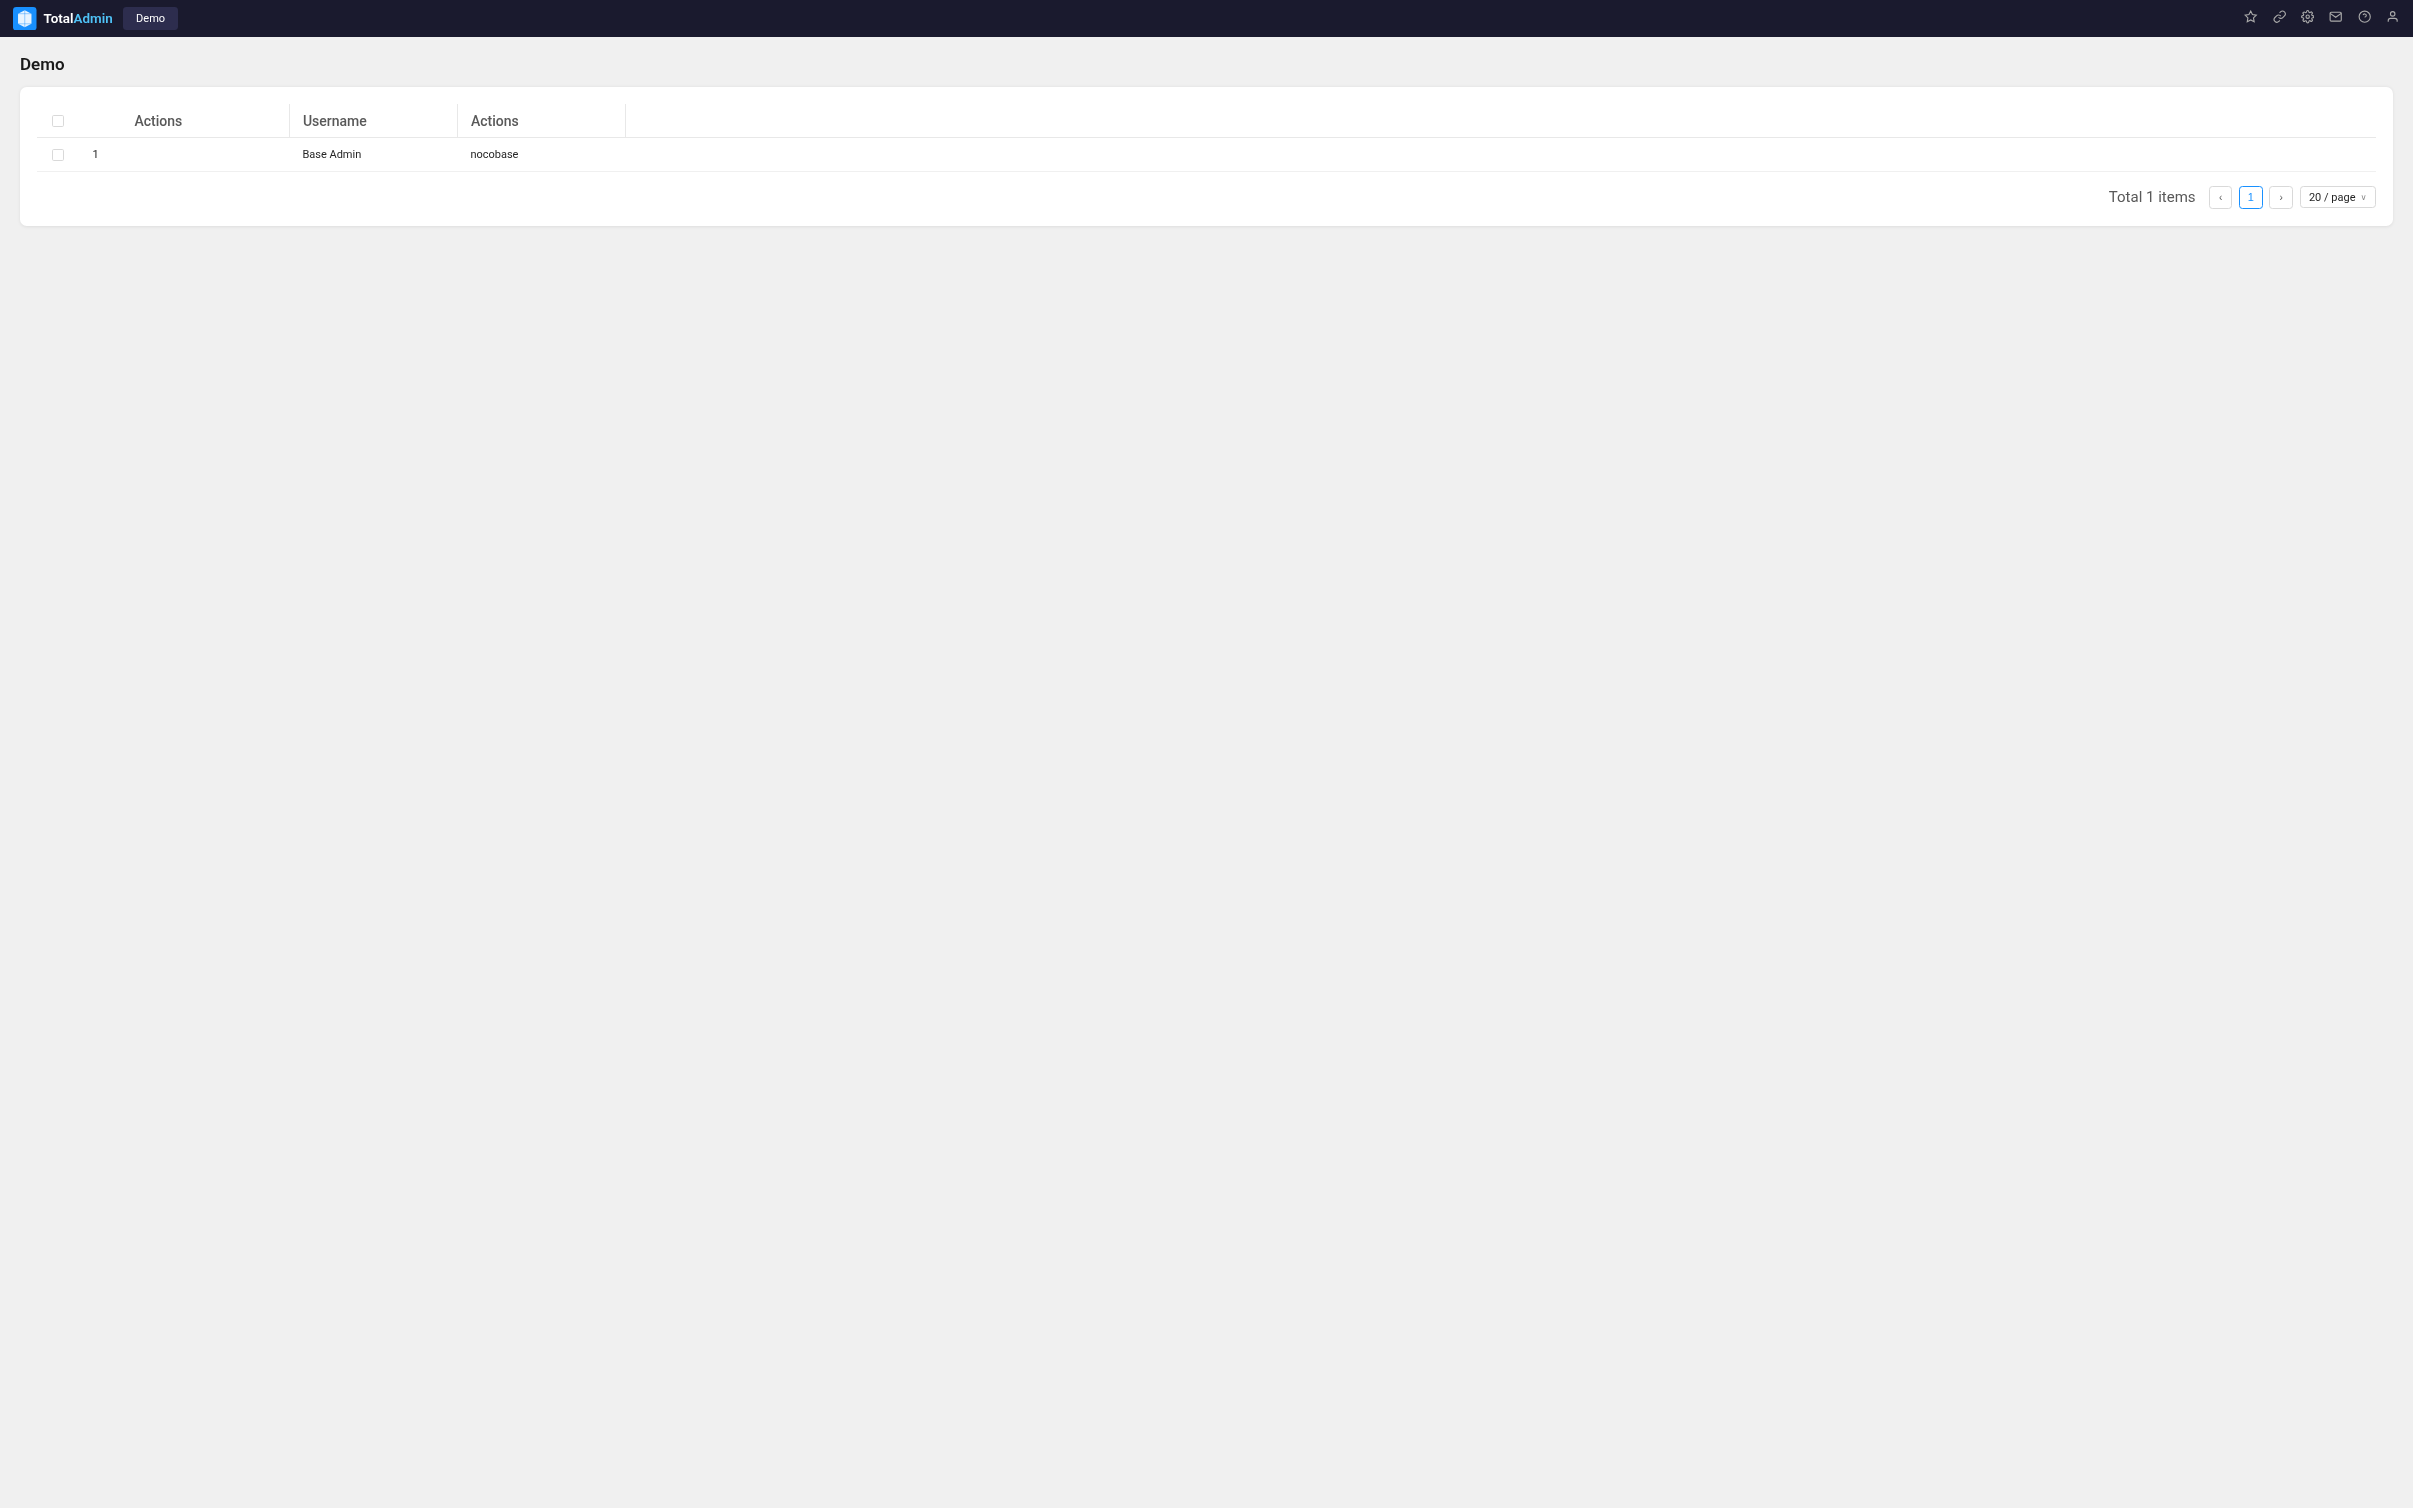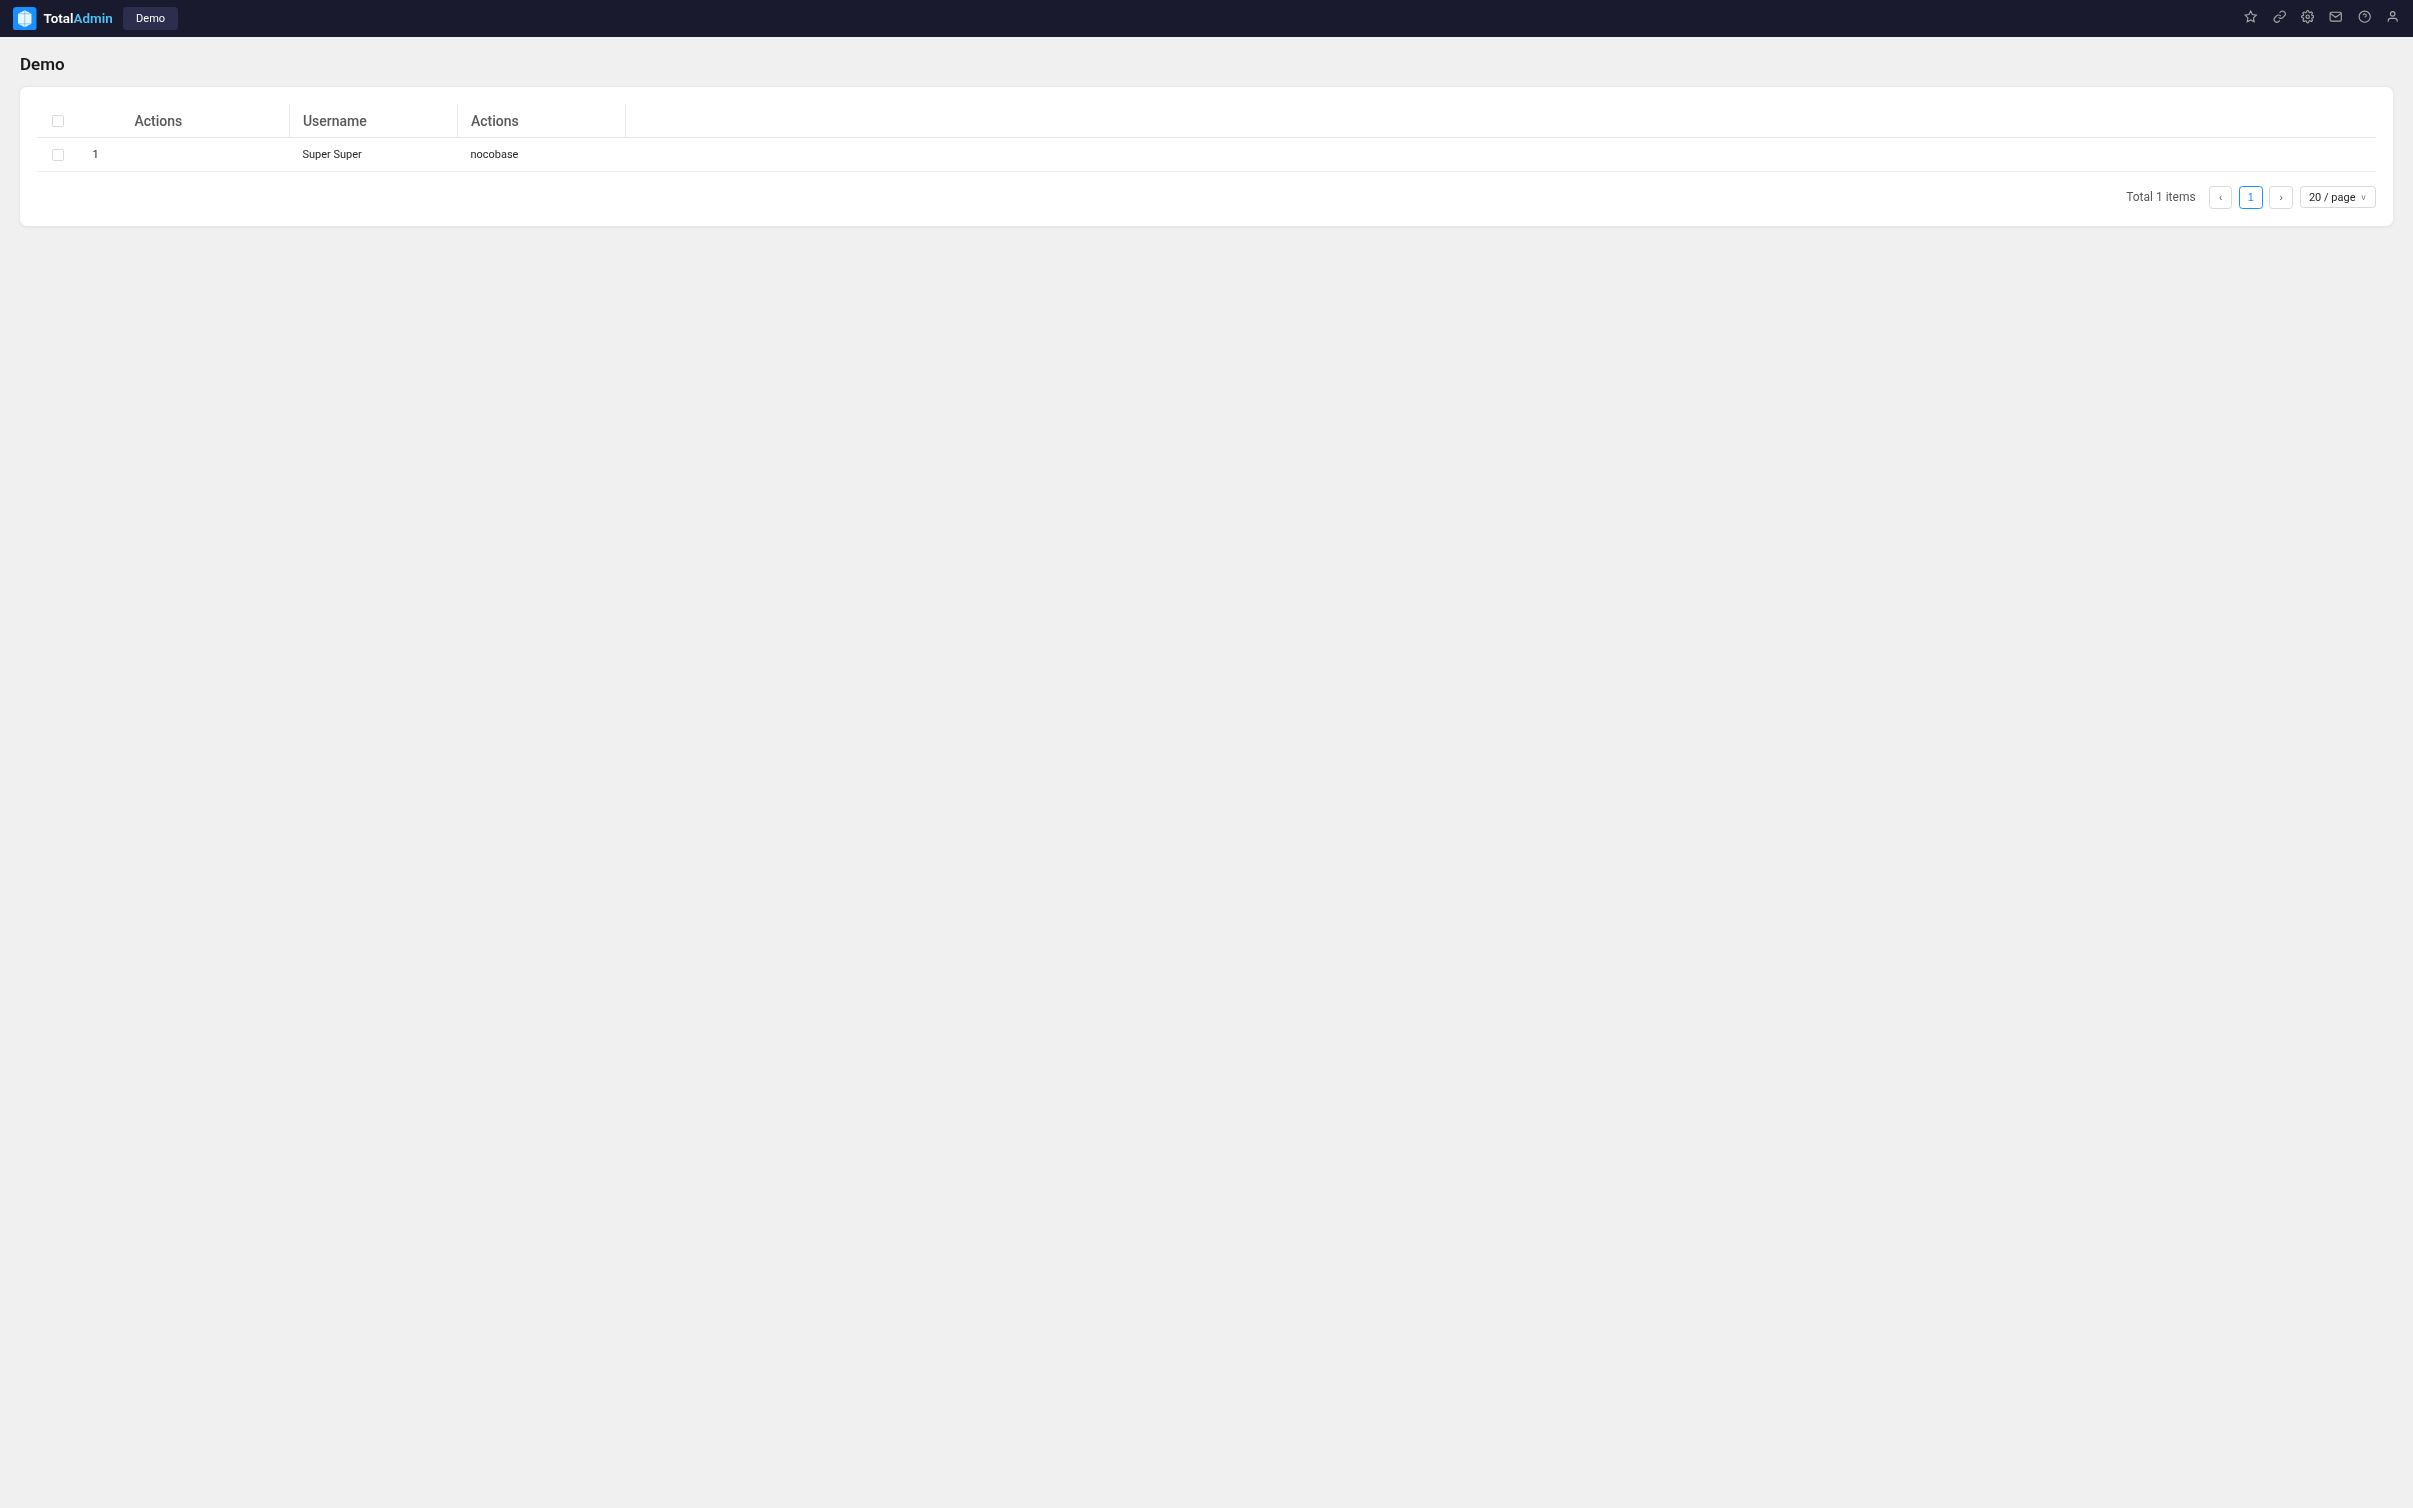--- a/index.html
+++ b/index.html
@@ -173,21 +173,21 @@
     
     .pagination-area {
       display: flex;
       align-items: center;
       justify-content: flex-end;
       margin-top: 13.4px;
       gap: 6.7px;
     }
 
     .total-items-text {
-      font-size: 12px;
+      font-size: 15px;
       color: #595959;
       margin-right: 6.7px;
     }
 
     .page-nav-btn {
       width: 23.5px;
       height: 23.5px;
       display: flex;
       align-items: center;
       justify-content: center;
@@ -315,21 +315,21 @@
       </thead>
       <tbody>
         <tr>
           <td>
             <div class="checkbox-cell">
               <div class="checkbox"></div>
             </div>
           </td>
           <td>1</td>
           <td></td>
-          <td>Super Super</td>
+          <td>Base Admin</td>
           <td>nocobase</td>
           <td></td>
         </tr>
       </tbody>
     </table>
 
     <div class="pagination-area">
       <span class="total-items-text">Total 1 items</span>
       <button class="page-nav-btn">
         <span>‹</span>

